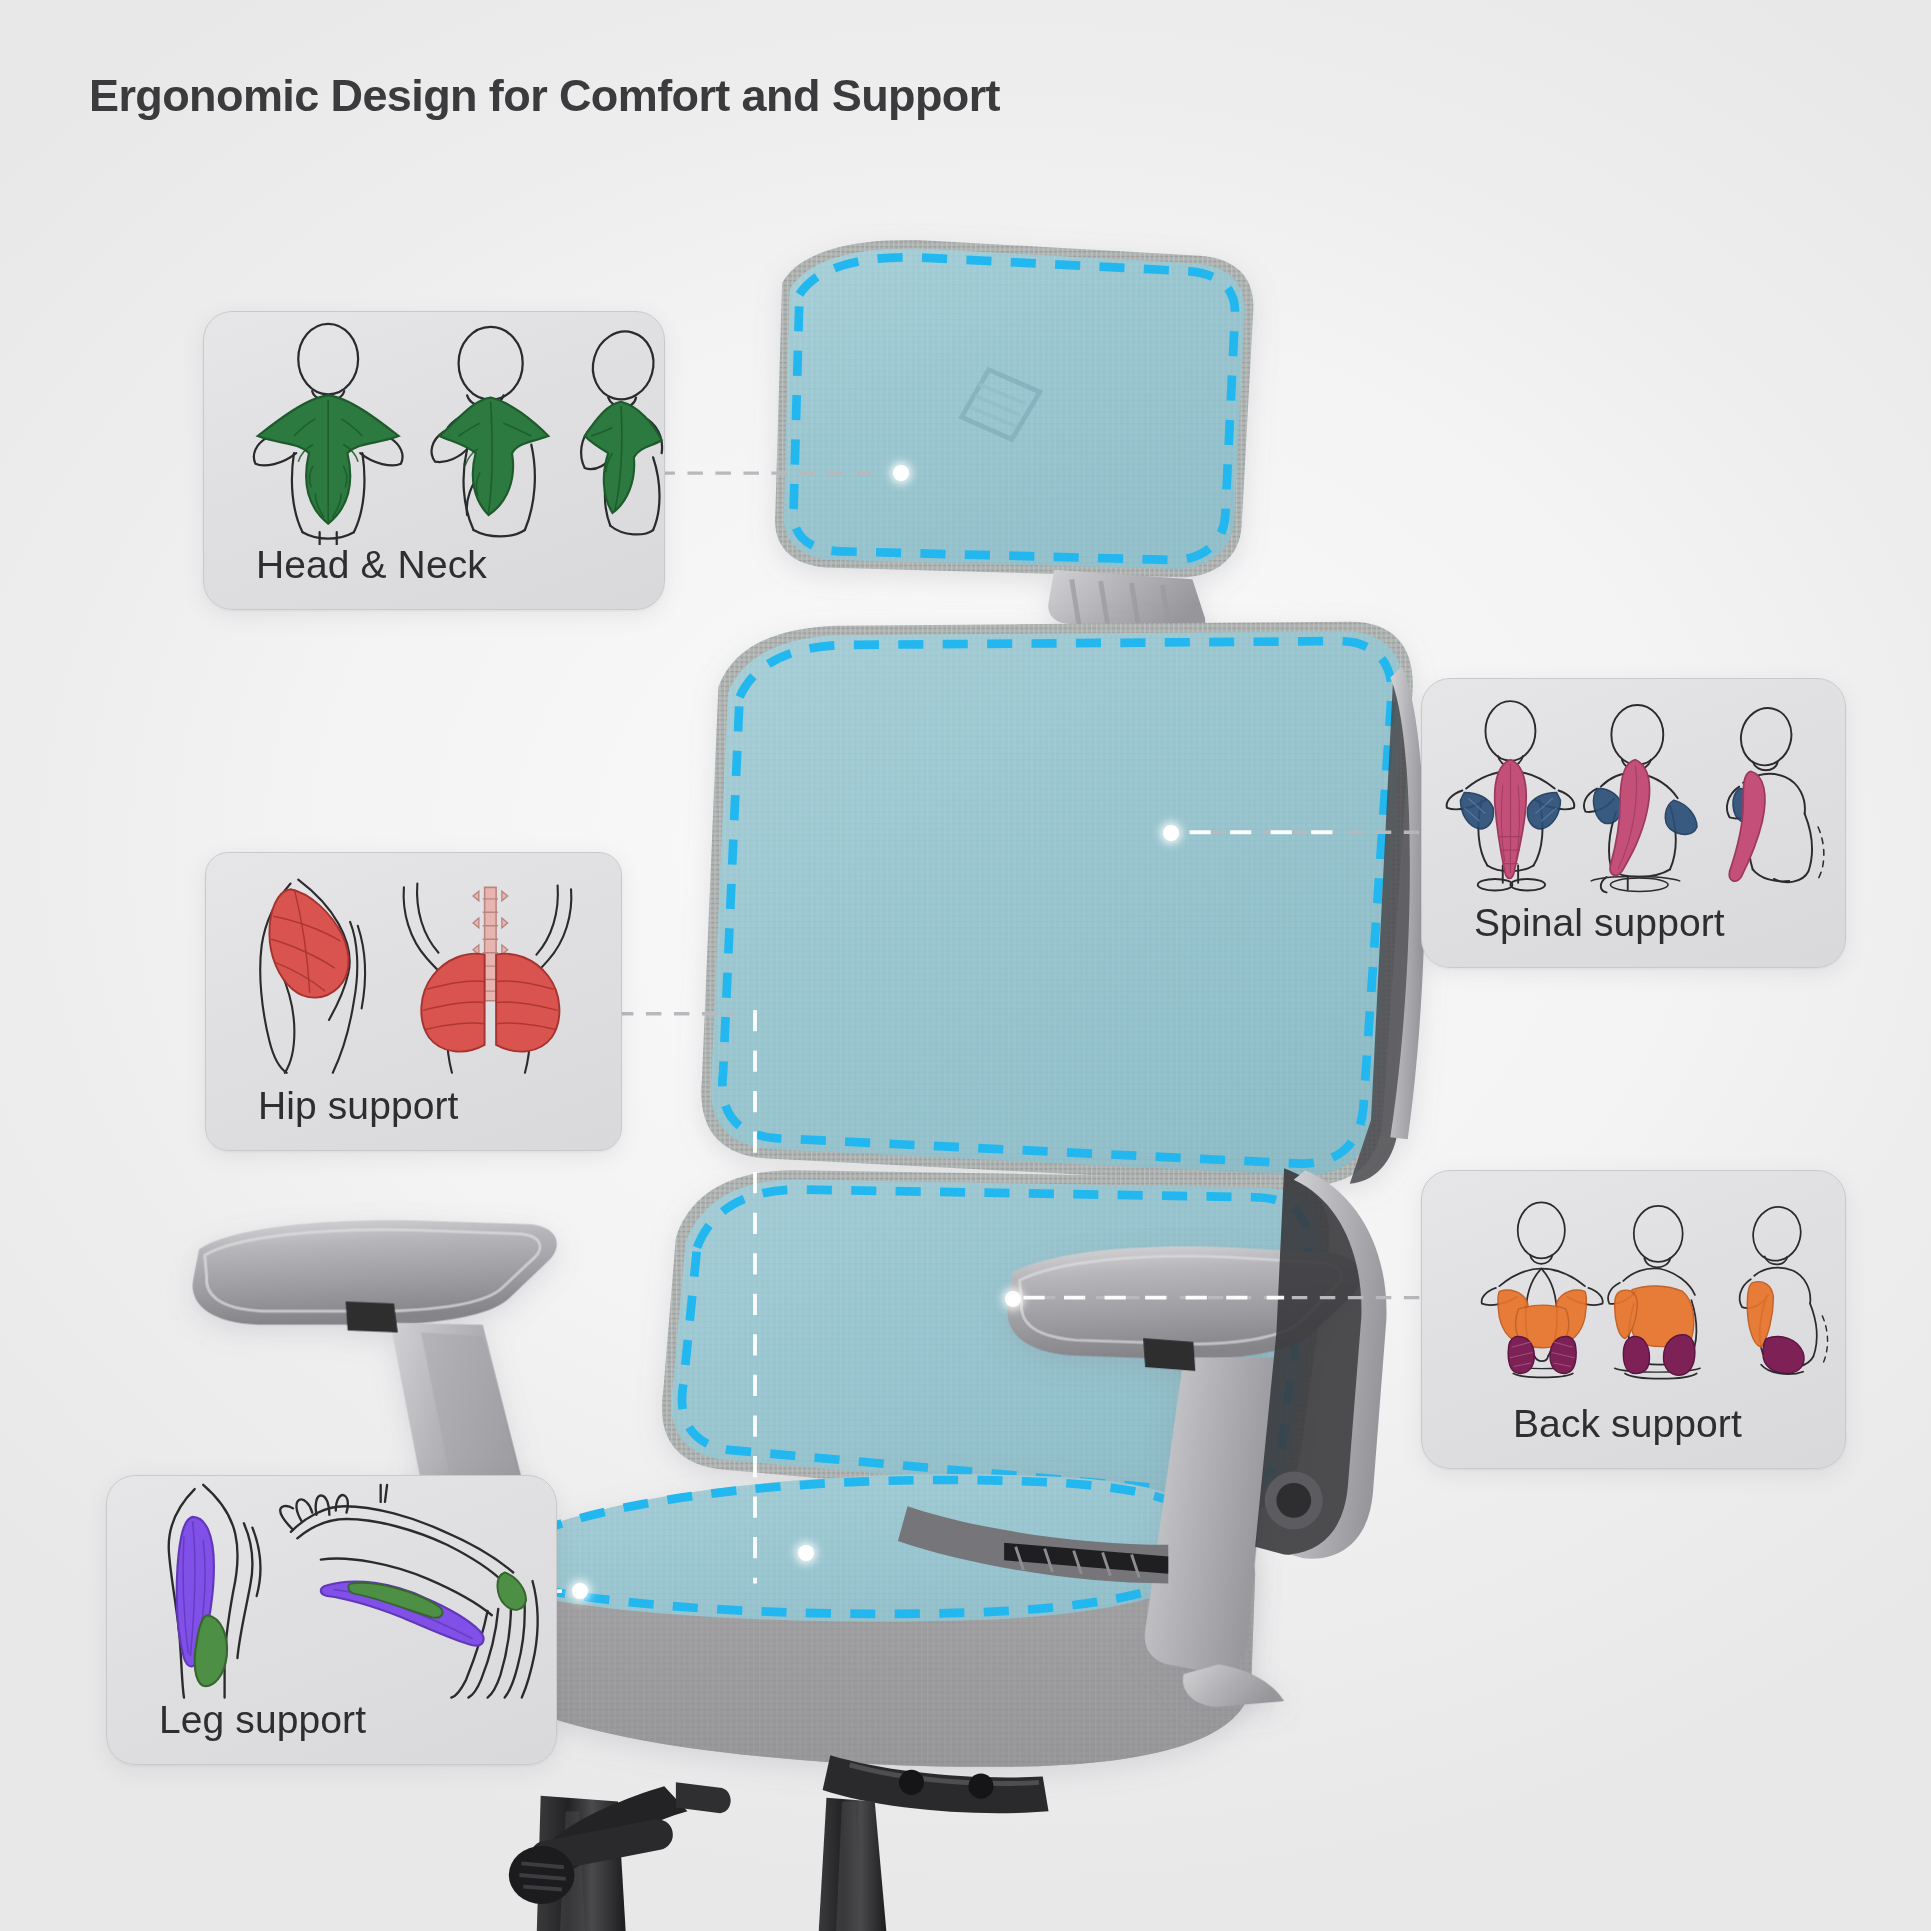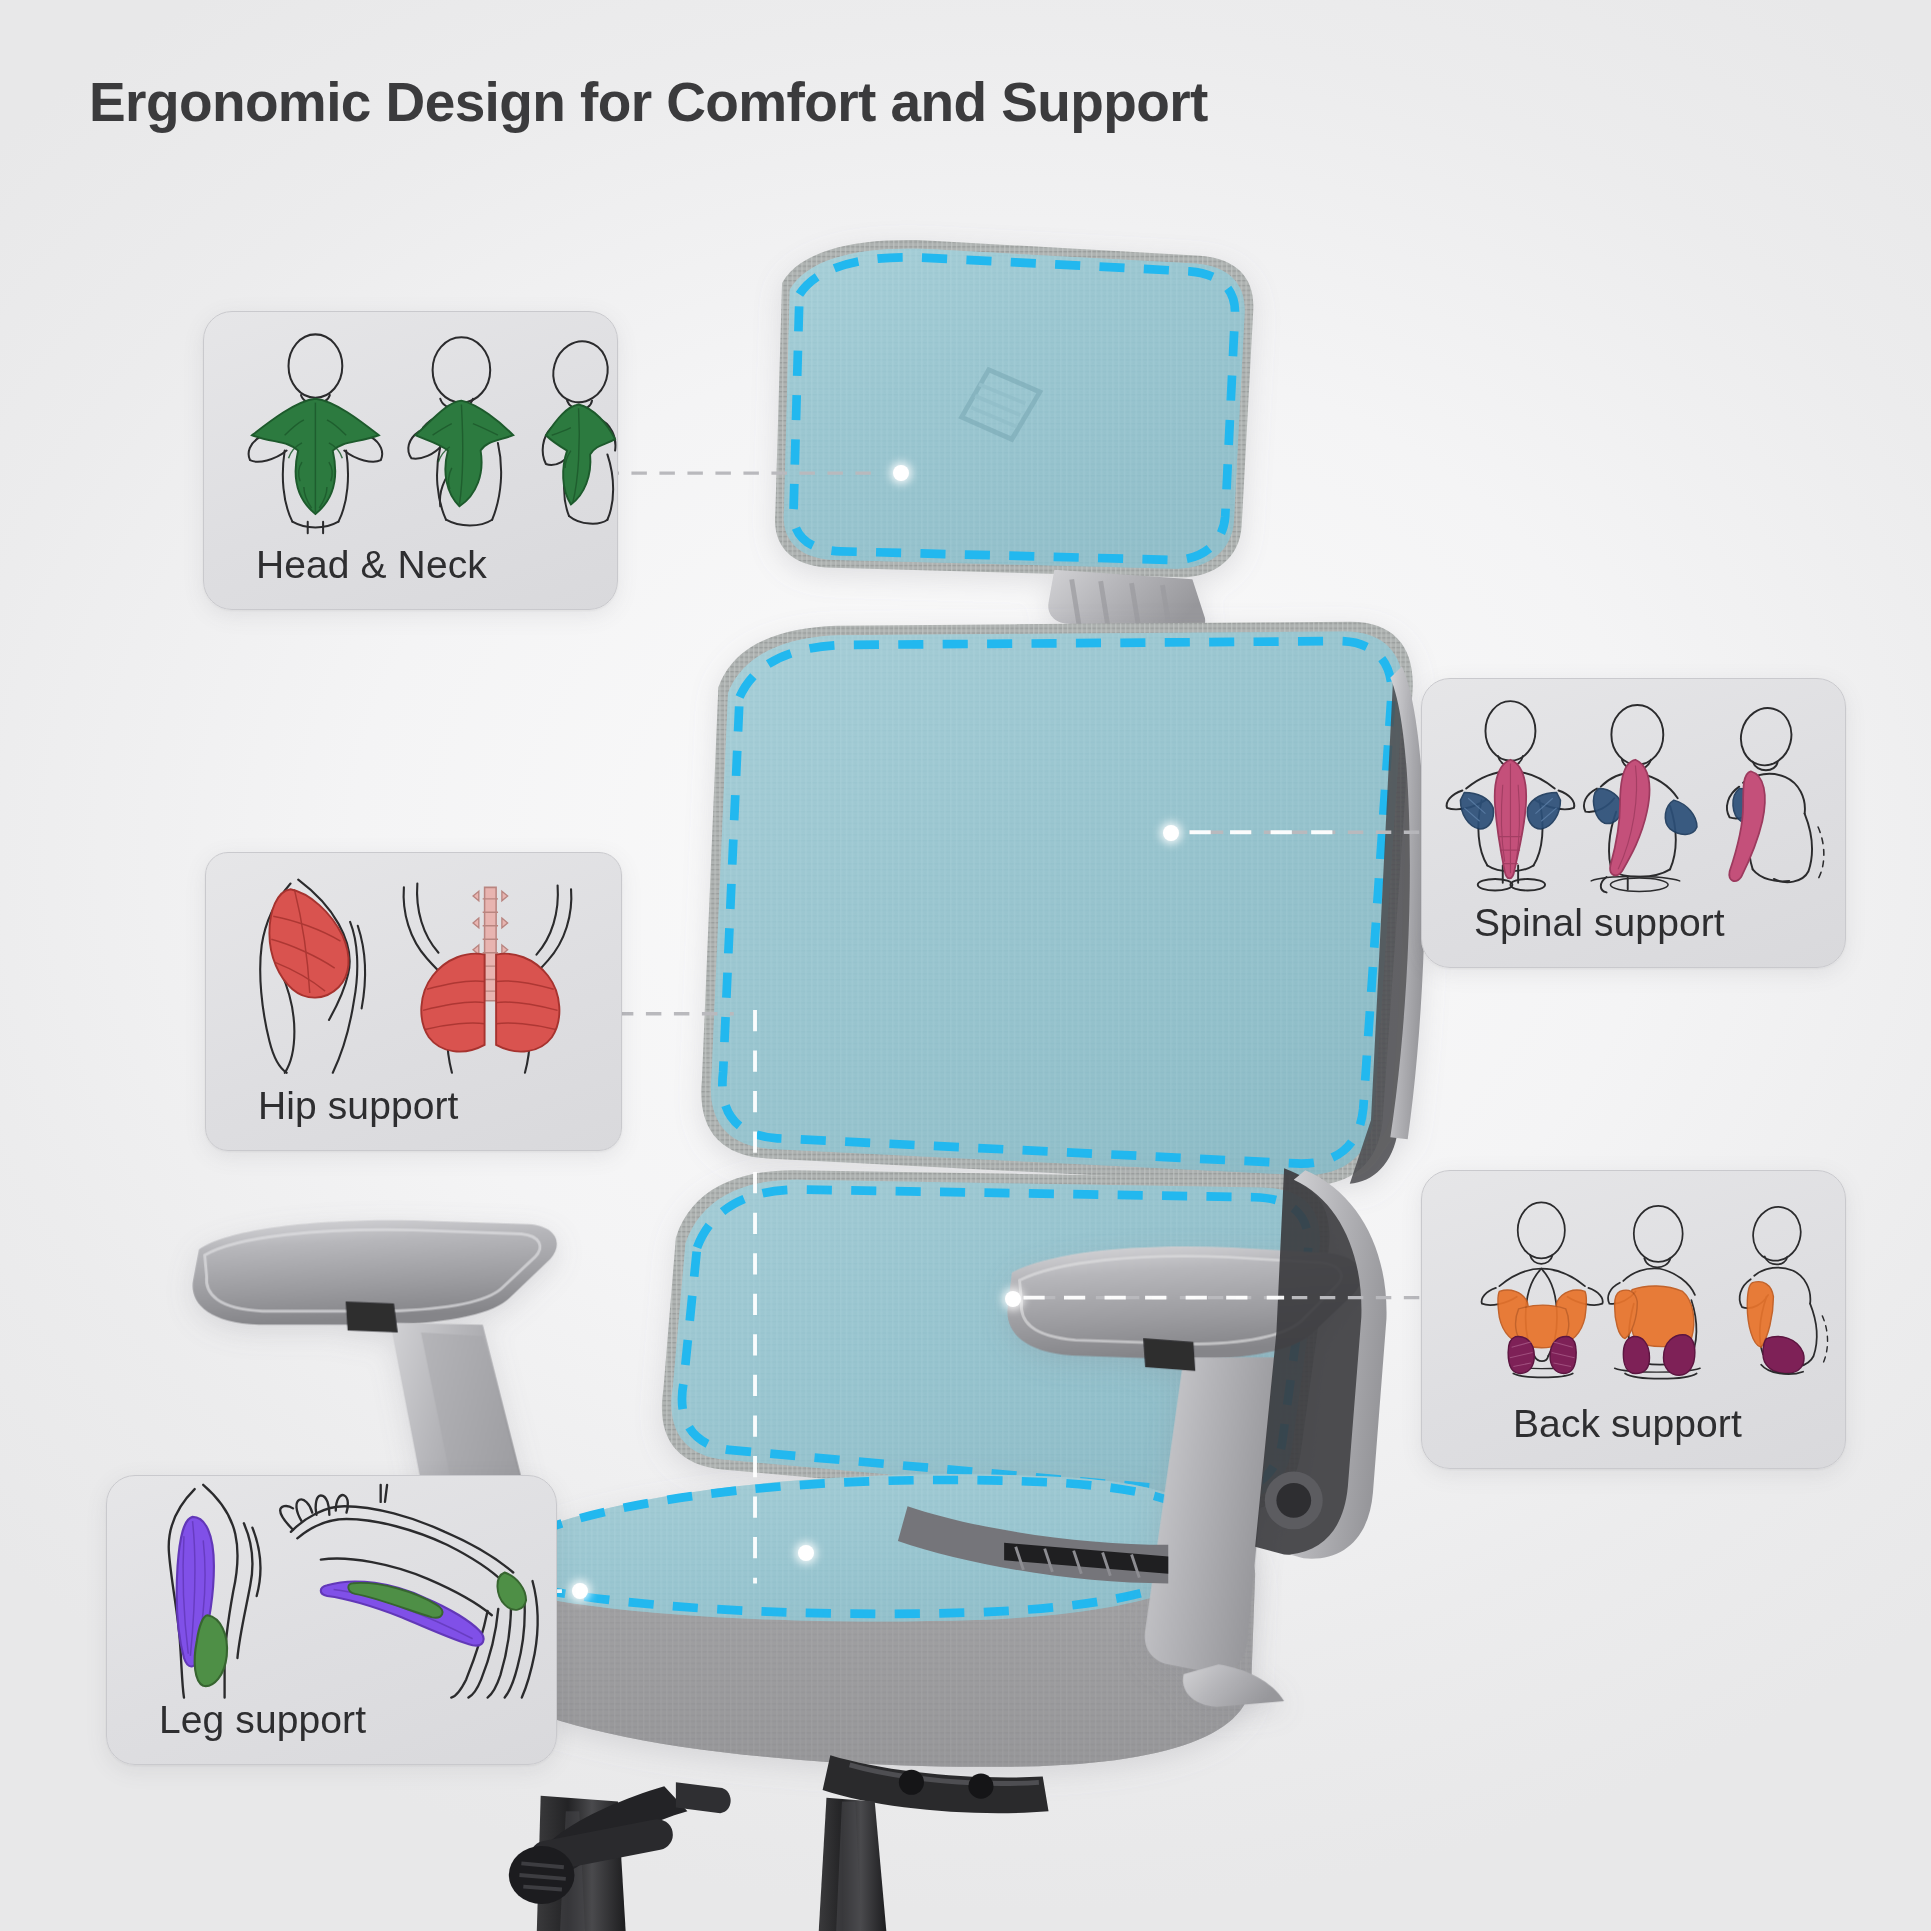--- a/index.html
+++ b/index.html
@@ -8,21 +8,21 @@
     font-family:"Liberation Sans", sans-serif;
     background:
       radial-gradient(ellipse 1352px 1062px at 52% 44%, #fbfbfb 0%, #f4f4f5 48%, #ececed 78%, #e8e8e9 100%);
     position:relative;
   }
   #stage { position:absolute; inset:0; width:1931px; height:1931px; }
 
   
   .title {
     position:absolute; left:89px; top:70px;
-    font-size:55px; font-weight:700; letter-spacing:-0.6px;
+    font-size:45px; font-weight:700; letter-spacing:-0.6px;
     color:#3b3b3d; white-space:nowrap;
   }
 
   
   .card {
     position:absolute;
     background:linear-gradient(160deg,#e6e6e8 0%, #dedee1 55%, #d9d9dc 100%);
     border:1.4px solid #c9c9cd;
     border-radius:29px;
     box-shadow:0 5.8px 21px rgba(90,90,95,0.10), 0 1px 2.9px rgba(0,0,0,0.06);
@@ -30,21 +30,21 @@
     overflow:hidden;
   }
   .card .art { width:100%; flex:1 1 auto; display:block; }
   .card .cap {
     font-size:39px; font-weight:400; color:#2e2e30;
     letter-spacing:0.1px; line-height:1; padding-bottom:25px; text-align:center;
   }
   .card.capleft .cap { align-self:flex-start; padding-left:52px; }
 
   
-  #card-head    { left:203px;  top:311px;  width:415px; height:299px; }
+  #card-head    { left:203px;  top:311px;  width:462px; height:299px; }
   #card-spinal  { left:1421px; top:678px;  width:425px; height:290px; }
   #card-hip     { left:205px;  top:852px;  width:417px; height:299px;border-radius:23px; }
   #card-back    { left:1421px; top:1170px; width:425px; height:299px;padding-left:39px; }
   #card-leg     { left:106px;  top:1475px; width:451px; height:290px; }
 
   
   .leader { position:absolute; }
   .dot {
     position:absolute; width:16.4px; height:16.4px; border-radius:50%;
     background:#ffffff; box-shadow:0 0 8.7px 2.9px rgba(255,255,255,0.85);

